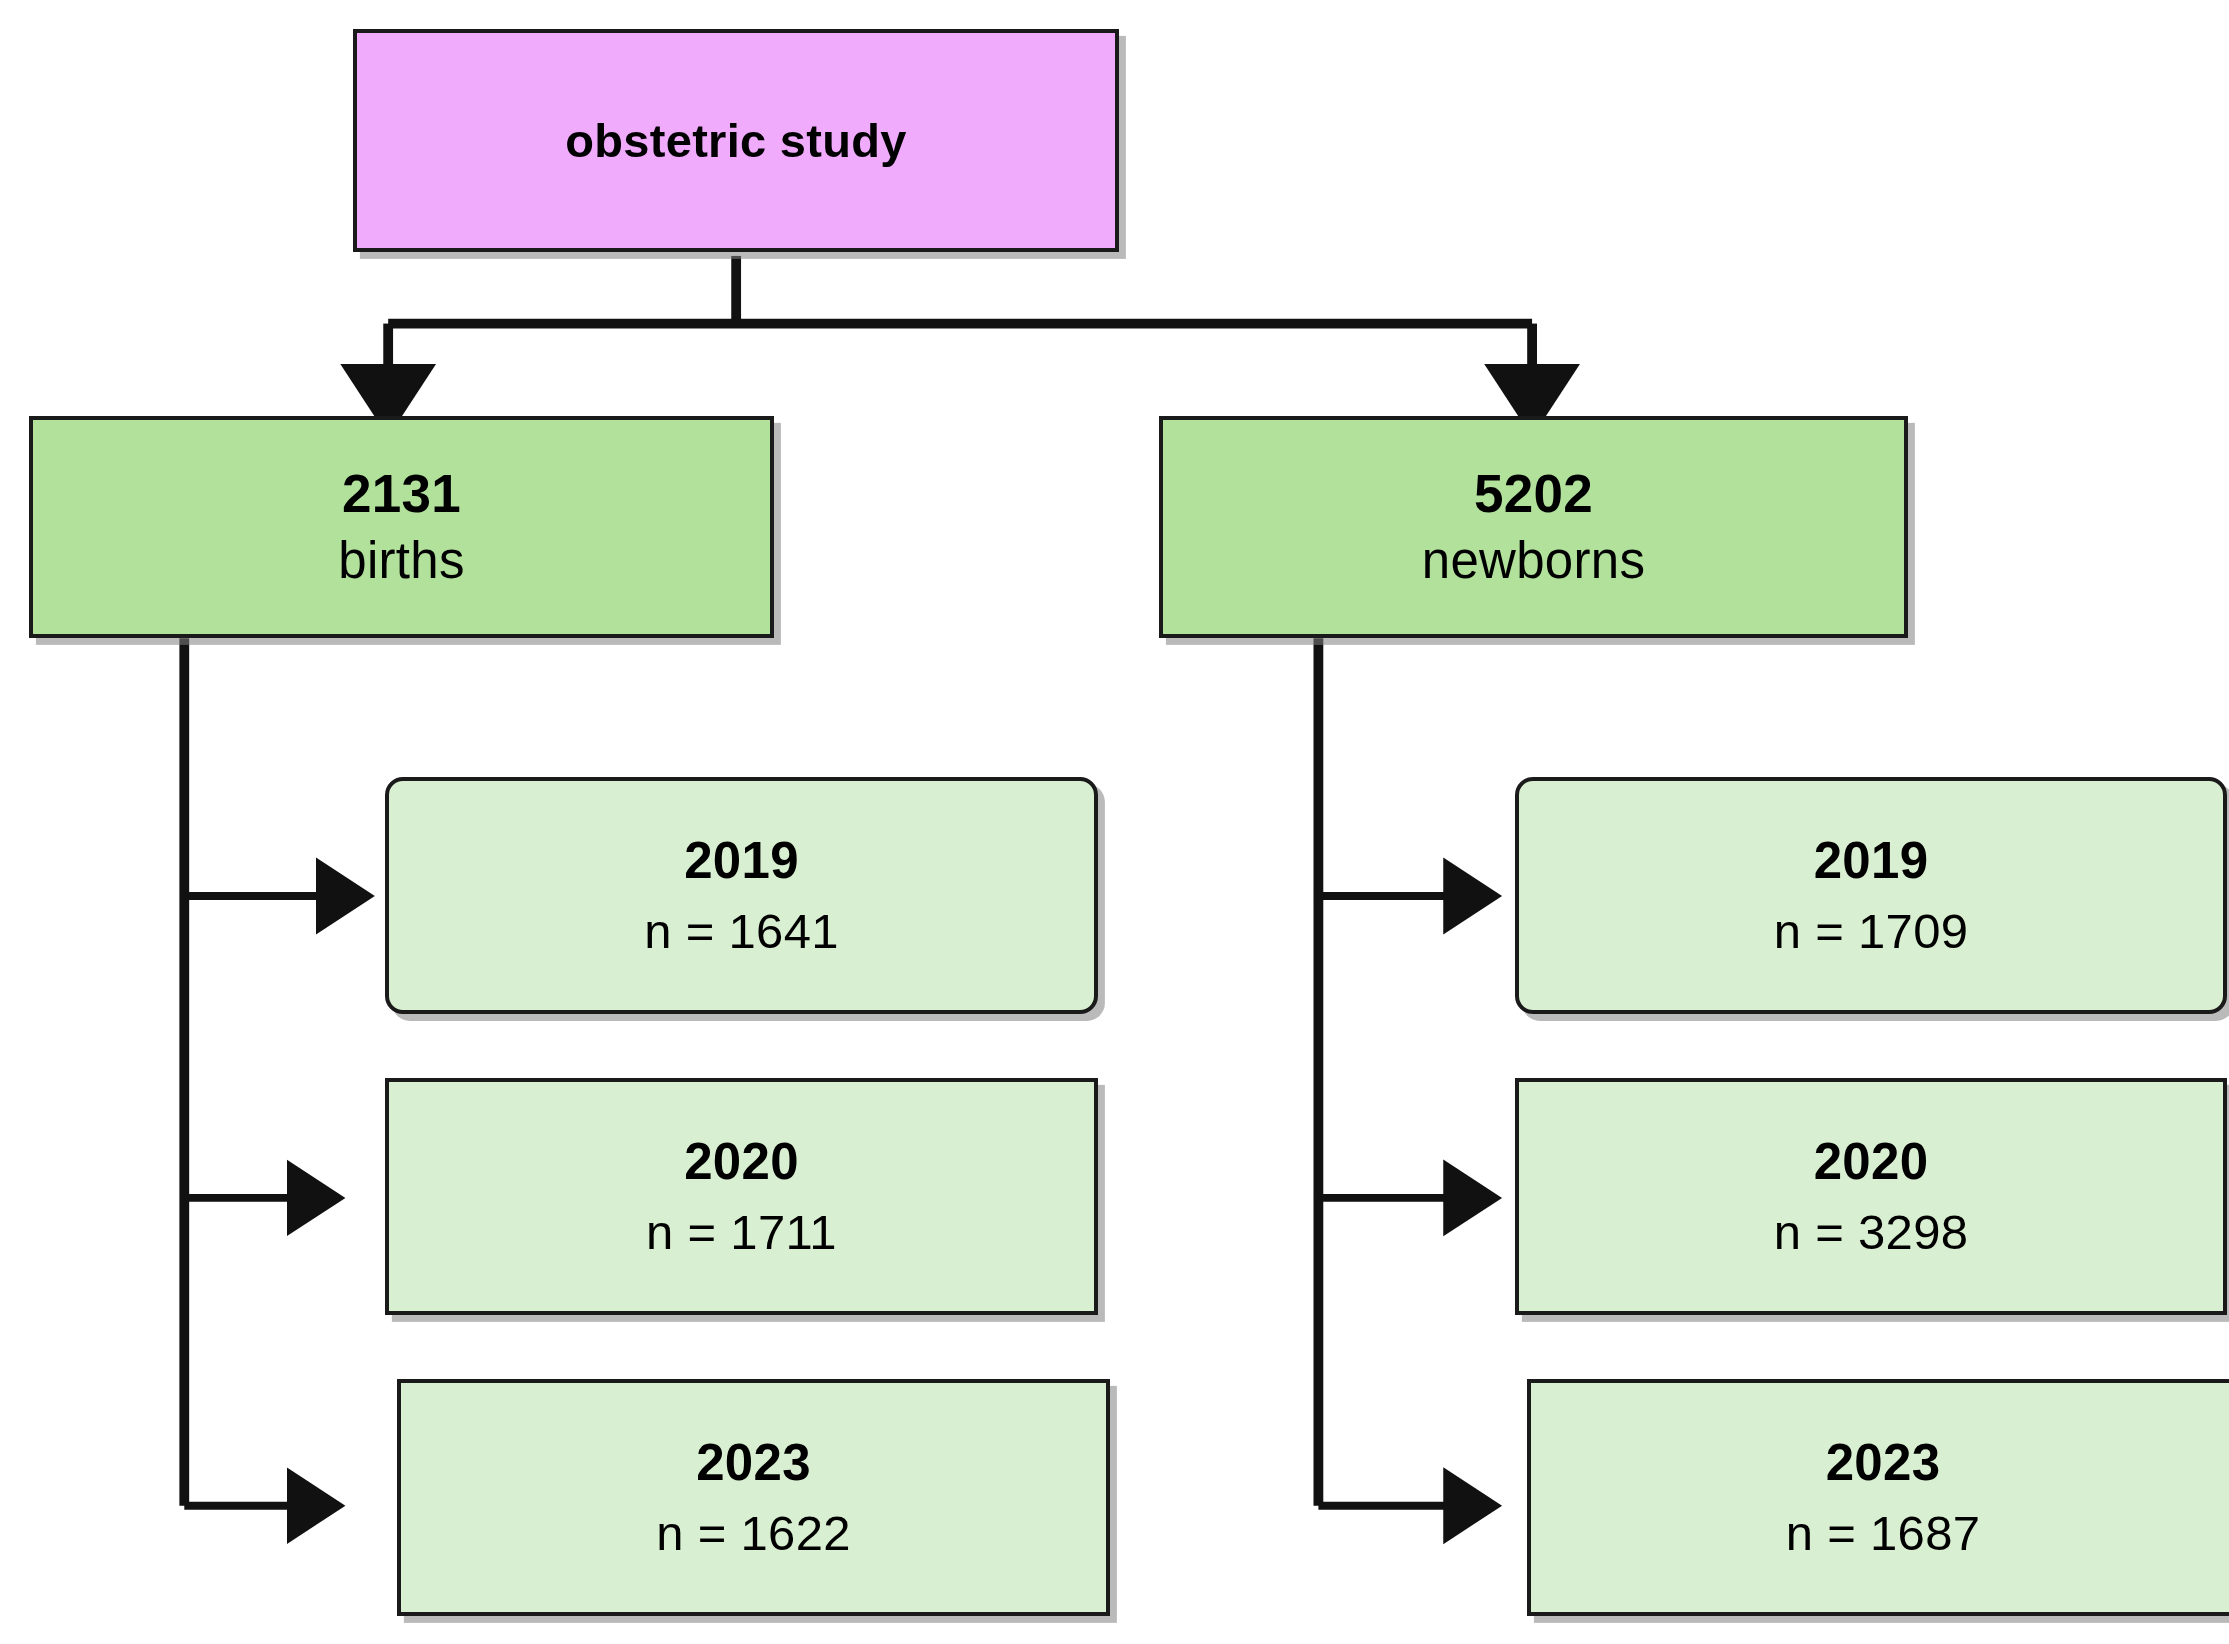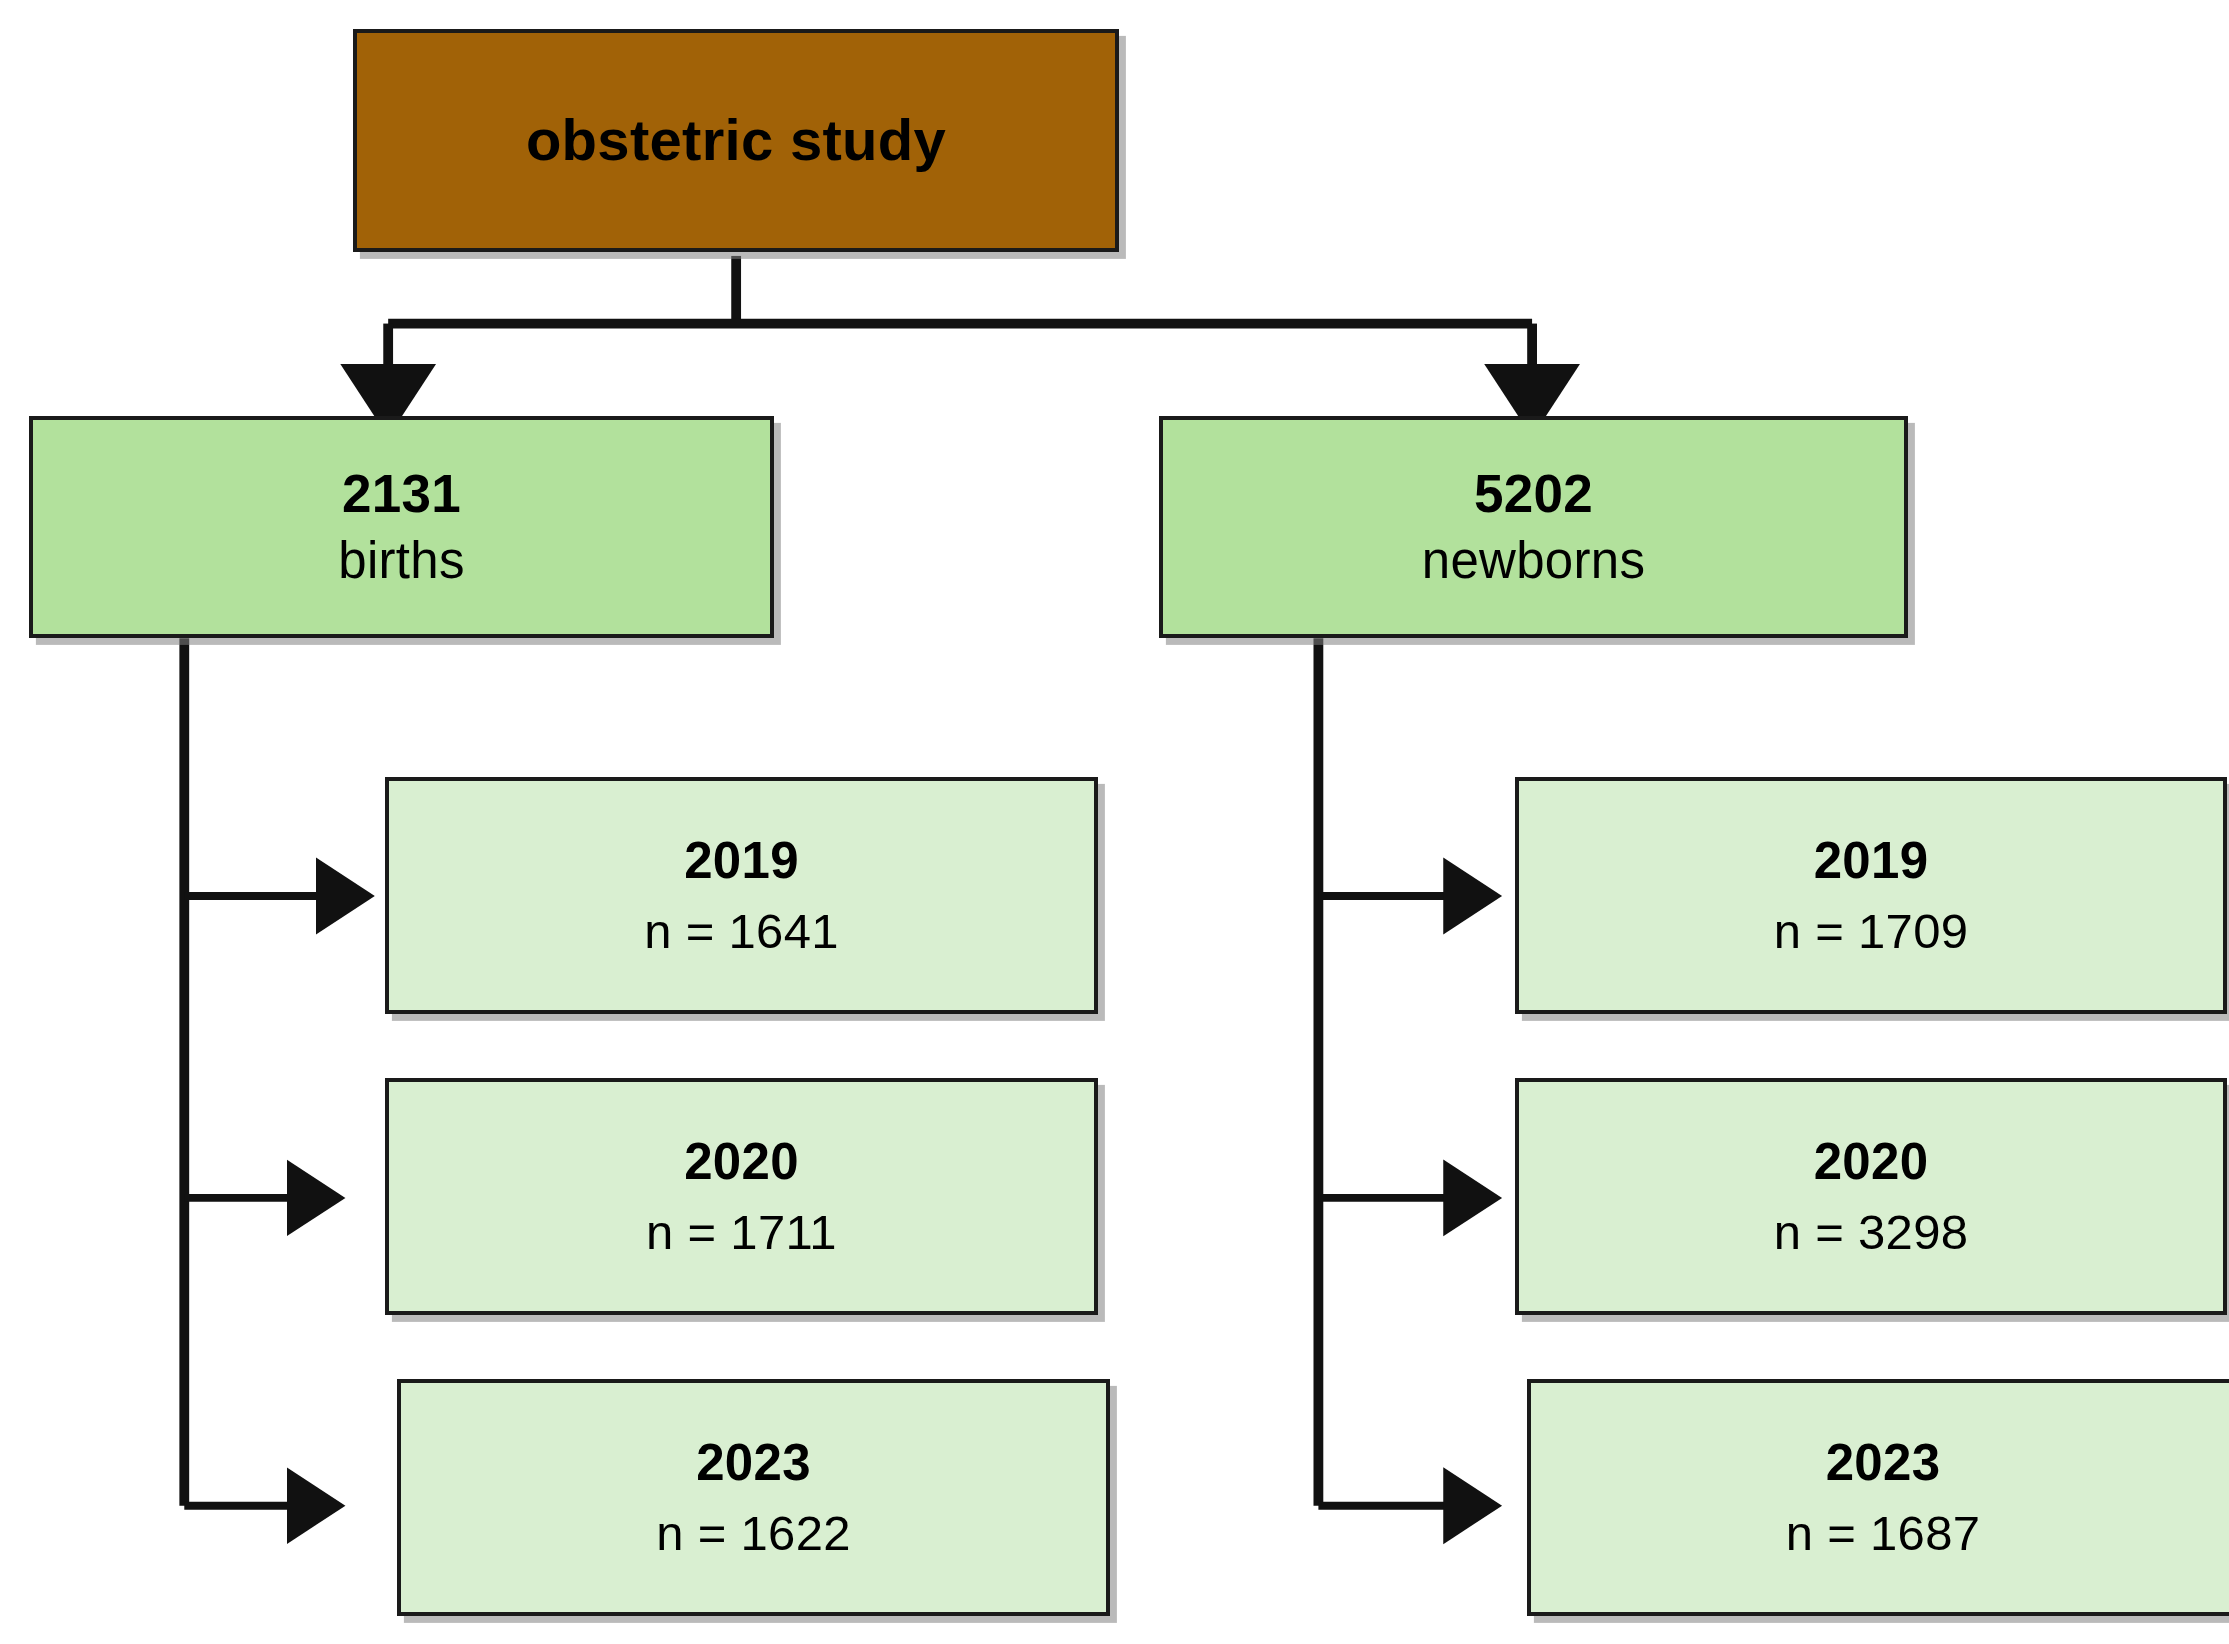--- a/index.html
+++ b/index.html
@@ -47,22 +47,22 @@
     font-weight: normal;
     letter-spacing: 0.3px;
   }
 
   
   #node-root {
     left: 353px;
     top: 29px;
     width: 766px;
     height: 223px;
-    background: #a16207;
-    font-size: 58px;
+    background: #f0abfc;
+    font-size: 47px;
     line-height: 1.22;
     font-weight: bold;
   }
   #node-root .line1, #node-root .line2 { font-weight: bold; }
 
   
   .node-l2 {
     background: #b2e19c;
     height: 222px;
     font-size: 53px;
@@ -87,21 +87,21 @@
     height: 237px;
     font-size: 49px;
     line-height: 1.42;
   }
   .node-year .line1 { font-size: 51px; font-weight: bold; }
   .node-year .line2 { font-size: 49px; font-weight: normal; }
 
   .col-left  { left: 385px;  width: 713px; }
   .col-right { left: 1515px; width: 712px; }
 
-  .row-1 { top: 777px; }
+  .row-1 { top: 777px; border-radius: 18px; }
   .row-2 { top: 1078px; }
   .row-3 { top: 1379px; margin-left: 12px; }
 </style>
 </head>
 <body>
 
 <div id="canvas">
 
   <svg class="connectors" viewBox="0 0 2275 1678">
     <defs>

